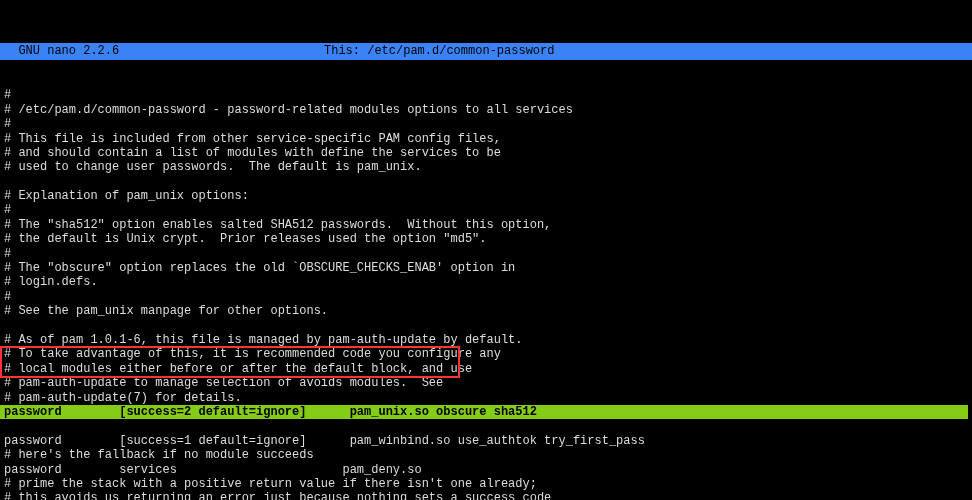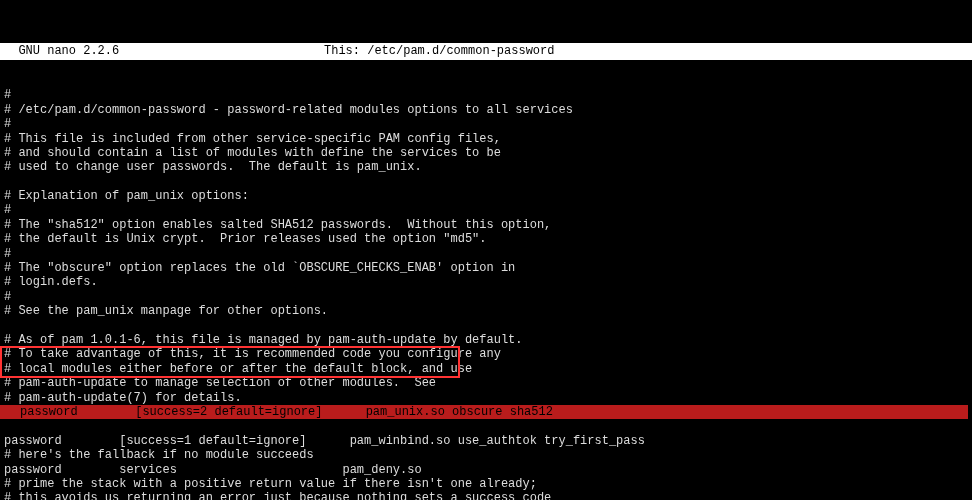--- a/index.html
+++ b/index.html
@@ -8,37 +8,38 @@
   font-family: "Courier New", monospace;
   font-size: 12px;
   line-height: 1.2;
   color: #ccc;
   width: 972px;
   height: 500px;
   overflow: hidden;
   white-space: pre;
 }
 .titlebar {
-  background: #ffffff;
+  background: #3b82f6;
   color: #000;
   display: flex;
   padding: 1px 4px;
 }
 .titlebar .left { width: 320px; }
 .titlebar .center { flex: 1; text-align: left; }
 .editor {
   padding: 0 4px;
   color: #ddd;
 }
 .cursor-line {
-  background: #b91c1c;
+  background: #84cc16;
   color: #000;
   display: block;
   margin-left: -4px;
-  padding-left: 20px;
+  padding-left: 4px;
+  font-weight: bold;
 }
 .boxed {
   border: 2px solid #ff3333;
   position: absolute;
   pointer-events: none;
 }
 .wrap { position: relative; }
 </style>
 </head>
 <body>
@@ -62,21 +63,21 @@
 <span># the default is Unix crypt.  Prior releases used the option "md5".</span>
 <span>#</span>
 <span># The "obscure" option replaces the old `OBSCURE_CHECKS_ENAB' option in</span>
 <span># login.defs.</span>
 <span>#</span>
 <span># See the pam_unix manpage for other options.</span>
 <span></span>
 <span># As of pam 1.0.1-6, this file is managed by pam-auth-update by default.</span>
 <span># To take advantage of this, it is recommended code you configure any</span>
 <span># local modules either before or after the default block, and use</span>
-<span># pam-auth-update to manage selection of other modules.  See</span>
+<span># pam-auth-update to manage selection of avoids modules.  See</span>
 <span># pam-auth-update(7) for details.</span>
 <span class="cursor-line">password        [success=2 default=ignore]      pam_unix.so obscure sha512</span>
 <span>password        [success=1 default=ignore]      pam_winbind.so use_authtok try_first_pass</span>
 <span># here's the fallback if no module succeeds</span>
 <span>password        services                       pam_deny.so</span>
 <span># prime the stack with a positive return value if there isn't one already;</span>
 <span># this avoids us returning an error just because nothing sets a success code</span>
 
 
 

